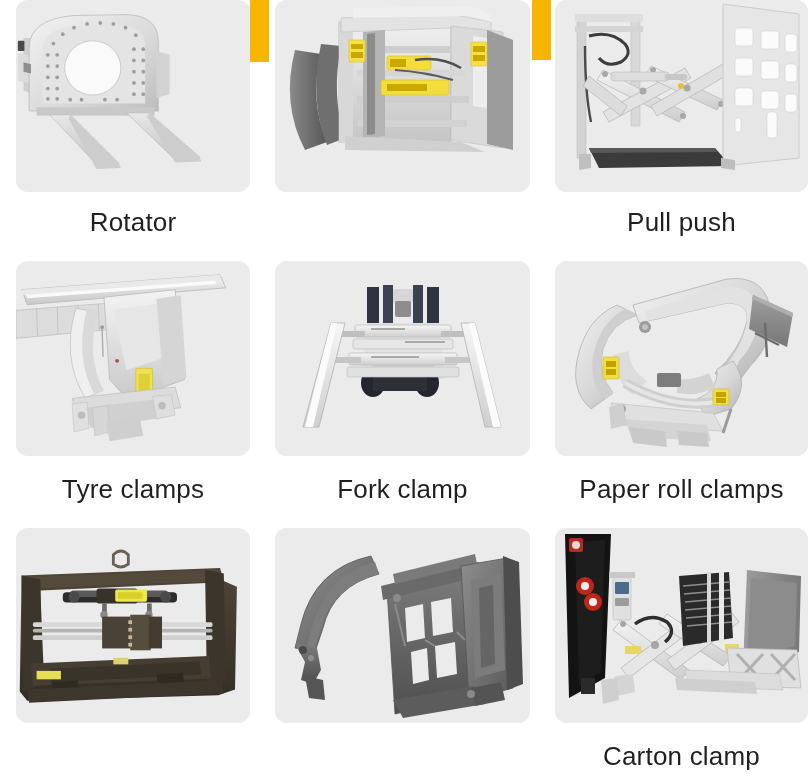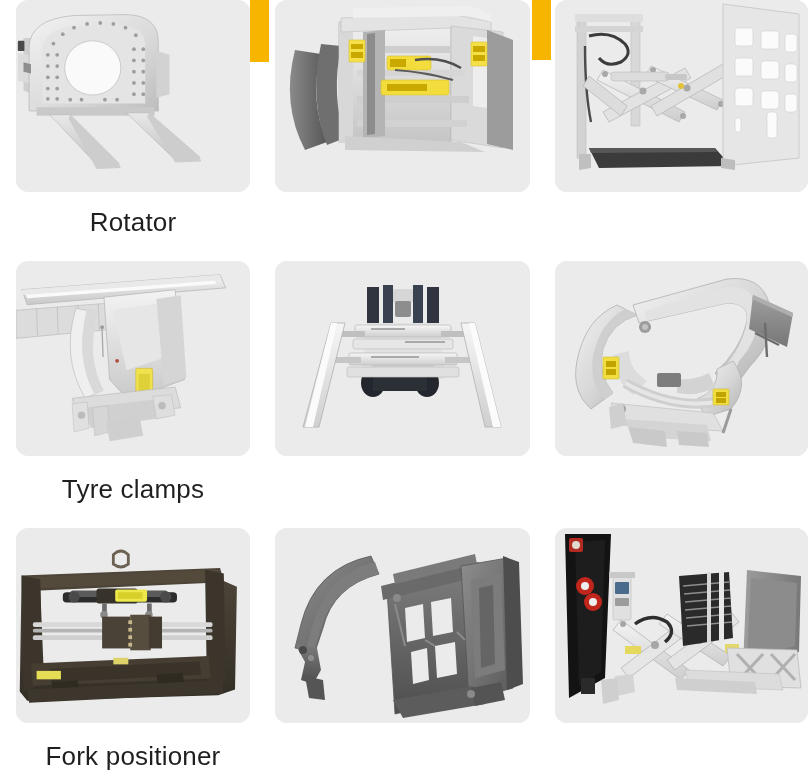--- a/index.html
+++ b/index.html
@@ -277,20 +277,21 @@
             <rect x="206" y="91" width="18" height="18" rx="3"></rect>
             <rect x="230" y="94" width="12" height="18" rx="3"></rect>
             <rect x="212" y="112" width="10" height="26" rx="3"></rect>
             <rect x="180" y="118" width="6" height="14" rx="2"></rect>
           </g>
 
           <path d="M24 154 L36 154 L36 168 L24 170 Z" fill="#c0c0c0"></path>
           <path d="M166 158 L180 160 L180 170 L166 168 Z" fill="#bdbdbd"></path>
         </svg>
       </div>
+      <div class="label">Pull push</div>
     </div>
 
     <div class="cell c1 r2">
       <div class="card">
         <svg viewBox="0 0 250 195">
           <defs>
             <linearGradient id="tg1" x1="0" y1="0" x2="0" y2="1">
               <stop offset="0%" stop-color="#f3f3f3"></stop>
                 <stop offset="100%" stop-color="#c9c9c9"></stop>
             </linearGradient>
@@ -379,20 +380,21 @@
           <path d="M186 62 L200 62 L226 166 L210 166 Z" fill="url(#fg1)" stroke="#b0b0b0" stroke-width="0.8"></path>
           <path d="M194 62 L200 62 L226 166 L218 166 Z" fill="#fbfbfb"></path>
 
           <g fill="#a9a9a9">
             <rect x="96" y="67" width="34" height="2"></rect>
             <rect x="96" y="95" width="48" height="2"></rect>
             <rect x="130" y="80" width="40" height="2"></rect>
           </g>
         </svg>
       </div>
+      <div class="label">Fork clamp</div>
     </div>
 
     <div class="cell c3 r2">
       <div class="card">
         <svg viewBox="0 0 253 195">
           <defs>
             <linearGradient id="rg1" x1="0" y1="0" x2="1" y2="1">
               <stop offset="0%" stop-color="#f2f2f2"></stop>
                 <stop offset="55%" stop-color="#d6d6d6"></stop>
                 <stop offset="100%" stop-color="#b2b2b2"></stop>
@@ -436,20 +438,21 @@
 
           <path d="M56 142 L158 152 L168 170 L66 164 Z" fill="#e0e0e0" stroke="#c0c0c0" stroke-width="0.7"></path>
           <path d="M70 158 L152 164 L156 180 L76 176 Z" fill="#d4d4d4"></path>
           <circle cx="66" cy="148" r="5" fill="#a4a4a4"></circle>
           <path d="M54 146 L68 142 L72 164 L56 168 Z" fill="#cfcfcf"></path>
           <path d="M74 166 L110 170 L112 186 L78 182 Z" fill="#c9c9c9"></path>
           <path d="M122 170 L152 172 L154 186 L124 184 Z" fill="#c9c9c9"></path>
           <line x1="176" y1="148" x2="168" y2="172" stroke="#9a9a9a" stroke-width="3"></line>
         </svg>
       </div>
+      <div class="label">Paper roll clamps</div>
     </div>
 
     <div class="cell c1 r3">
       <div class="card">
         <svg viewBox="0 0 250 195">
           <defs>
             <linearGradient id="fpg" x1="0" y1="0" x2="0" y2="1">
               <stop offset="0%" stop-color="#4e4639"></stop>
                 <stop offset="100%" stop-color="#332e26"></stop>
             </linearGradient>
@@ -499,21 +502,20 @@
 
           <rect x="22" y="146" width="26" height="9" fill="#e6dd57"></rect>
           <rect x="104" y="132" width="16" height="7" fill="#ded36b"></rect>
 
           <path d="M38 158 L66 156 L68 172 L40 174 Z" fill="#2f2a22"></path>
           <path d="M150 150 L178 148 L180 162 L152 164 Z" fill="#2f2a22"></path>
 
           <path d="M12 166 L220 156 L222 170 L14 180 Z" fill="#3d362c"></path>
         </svg>
       </div>
-      <div class="label">Fork positioner</div>
     </div>
 
     <div class="cell c2 r3">
       <div class="card">
         <svg viewBox="0 0 255 195">
           <defs>
             <linearGradient id="sg1" x1="0" y1="0" x2="1" y2="1">
               <stop offset="0%" stop-color="#8d8d8d"></stop>
                 <stop offset="60%" stop-color="#6f6f6f"></stop>
                 <stop offset="100%" stop-color="#595959"></stop>
@@ -639,16 +641,17 @@
             <line x1="240" y1="126" x2="216" y2="152"></line>
           </g>
 
           <path d="M130 142 L224 146 L228 162 L134 158 Z" fill="#dcdcdc" stroke="#c0c0c0" stroke-width="0.6"></path>
           <path d="M120 150 L200 154 L202 166 L122 162 Z" fill="#cfcfcf"></path>
 
           <path d="M60 148 L78 146 L80 164 L62 168 Z" fill="#d4d4d4"></path>
           <path d="M46 152 L62 150 L64 172 L48 176 Z" fill="#cfcfcf"></path>
         </svg>
       </div>
+      <div class="label">Carton clamp</div>
     </div>
 
   </div>
 </div>
 
 </body></html>

